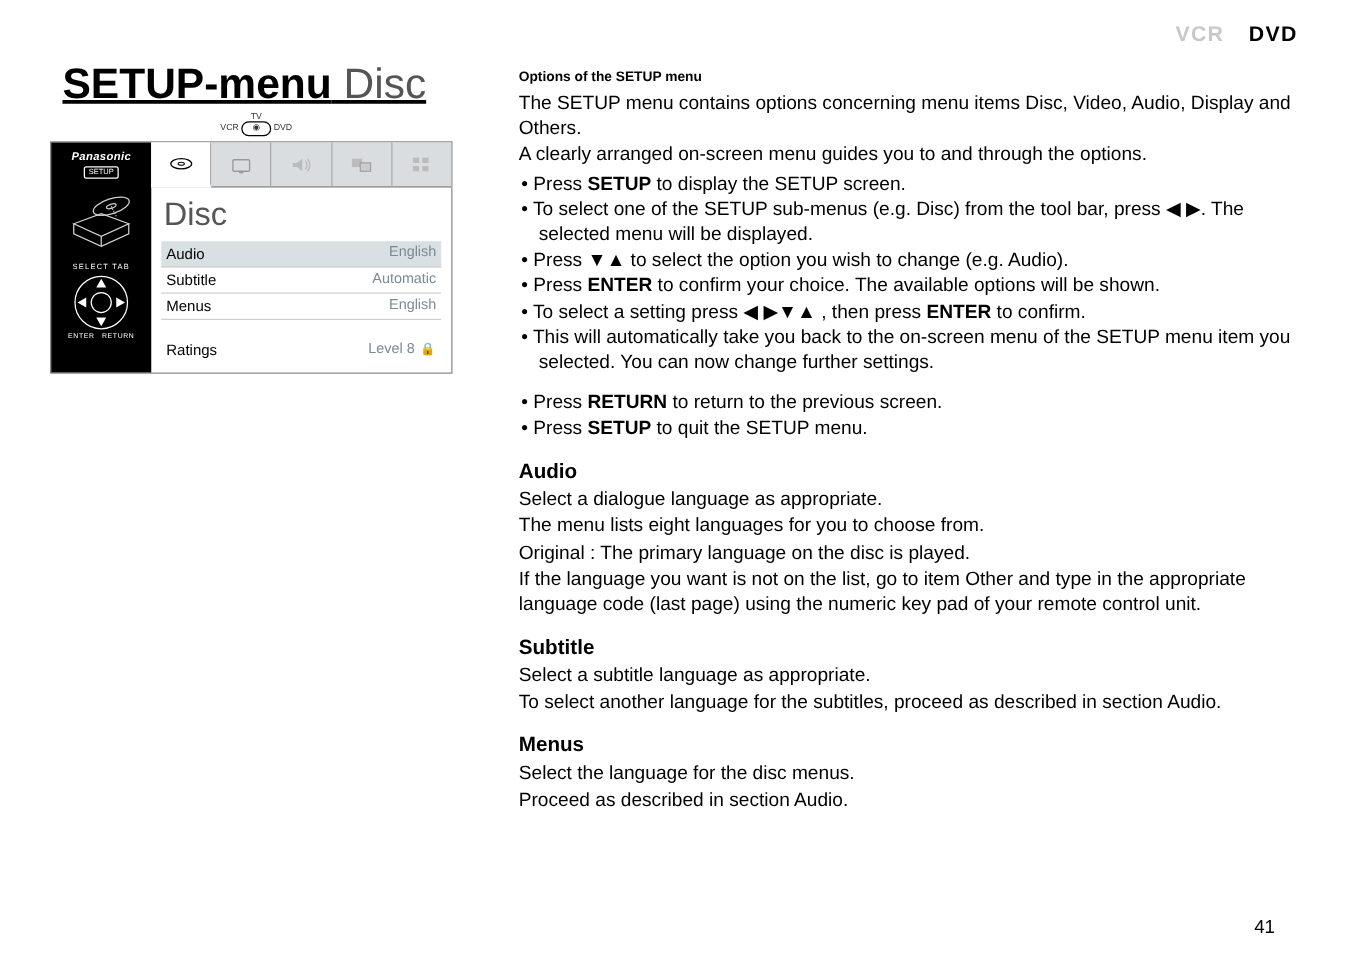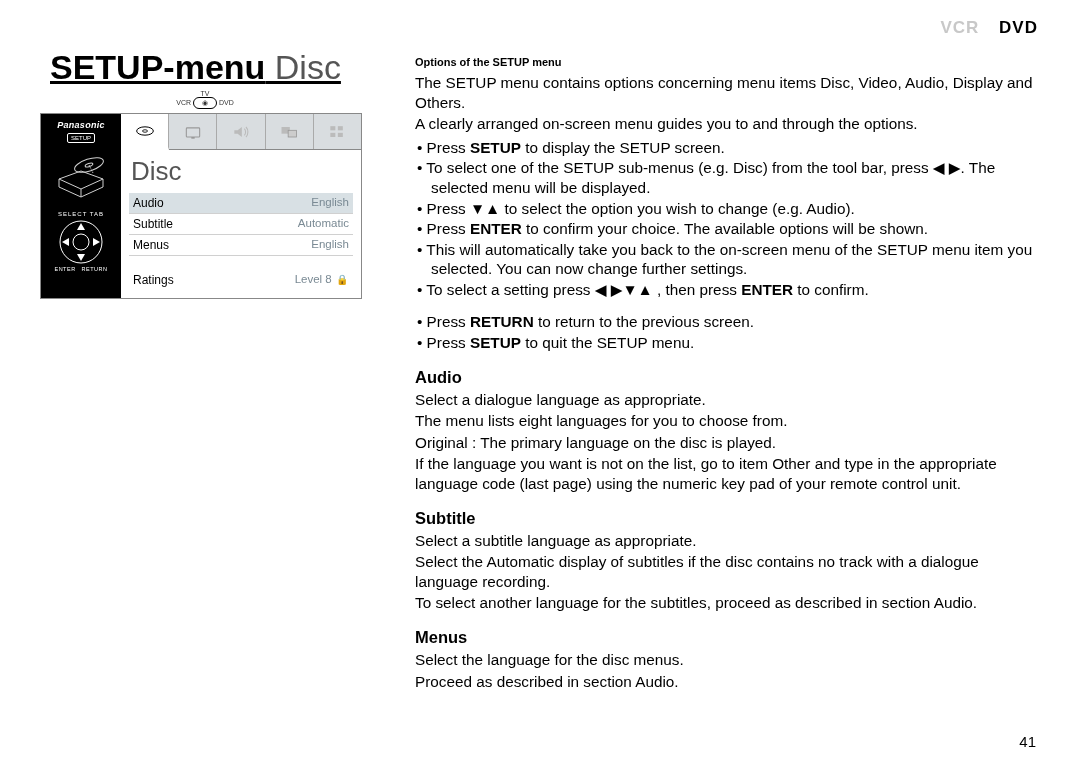--- a/index.html
+++ b/index.html
@@ -134,21 +134,21 @@
   .right-col h2 { font-size: 11px; font-weight: bold; margin-bottom: 4px; }
   .right-col h3 { font-size: 16.5px; font-weight: bold; margin-top: 14px; margin-bottom: 2px; }
   .right-col p { margin-bottom: 2px; }
   .bullets { list-style: none; margin: 4px 0 0 2px; }
   .bullets li::before { content: "• "; }
   .bullets li { margin-bottom: 1px; padding-left: 14px; text-indent: -14px;}
   .gap { height: 8px; }
   .page-no {
     position: absolute;
     bottom: 14px;
-    right: 44px;
+    right: 60px;
     font-size: 15px;
   }
 </style>
 </head>
 <body>
 
 <div class="header-tabs">
   <span class="vcr">VCR</span>
   <span class="dvd">DVD</span>
 </div>
@@ -252,38 +252,37 @@
 
 <div class="right-col">
   <h2>Options of the SETUP menu</h2>
   <p>The SETUP menu contains options concerning menu items Disc, Video, Audio, Display and Others.</p>
   <p>A clearly arranged on-screen menu guides you to and through the options.</p>
   <ul class="bullets">
     <li><span>Press </span><b>SETUP</b><span> to display the SETUP screen.</span></li>
     <li>To select one of the SETUP sub-menus (e.g. Disc) from the tool bar, press ◀ ▶. The selected menu will be displayed.</li>
     <li>Press ▼▲ to select the option you wish to change (e.g. Audio).</li>
     <li><span>Press </span><b>ENTER</b><span> to confirm your choice. The available options will be shown.</span></li>
+    <li><span>To select a setting press  ◀ ▶▼▲ , then press </span><b>ENTER</b><span> to confirm.</span></li>
     <li>This will automatically take you back to the on-screen menu of the SETUP menu item you selected. You can now change further settings.</li>
-    <li><span>To select a setting press  ◀ ▶▼▲ , then press </span><b>ENTER</b><span> to confirm.</span></li>
   </ul>
   <div class="gap"></div>
   <ul class="bullets">
     <li><span>Press </span><b>RETURN</b><span> to return to the previous screen.</span></li>
     <li><span>Press </span><b>SETUP</b><span> to quit the SETUP menu.</span></li>
   </ul>
 
   <h3>Audio</h3>
   <p>Select a dialogue language as appropriate.</p>
   <p>The menu lists eight languages for you to choose from.</p>
   <p>Original : The primary language on the disc is played.</p>
   <p>If the language you want is not on the list, go to item Other and type in the appropriate language code (last page) using the numeric key pad of your remote control unit.</p>
 
   <h3>Subtitle</h3>
   <p>Select a subtitle language as appropriate.</p>
-  <p>Select the Automatic display of subtitles if the disc contains no track with a dialogue language recording.</p>
   <p>To select another language for the subtitles, proceed as described in section Audio.</p>
 
   <h3>Menus</h3>
   <p>Select the language for the disc menus.</p>
   <p>Proceed as described in section Audio.</p>
 </div>
 
 <div class="page-no">41</div>
 
 </body></html>

